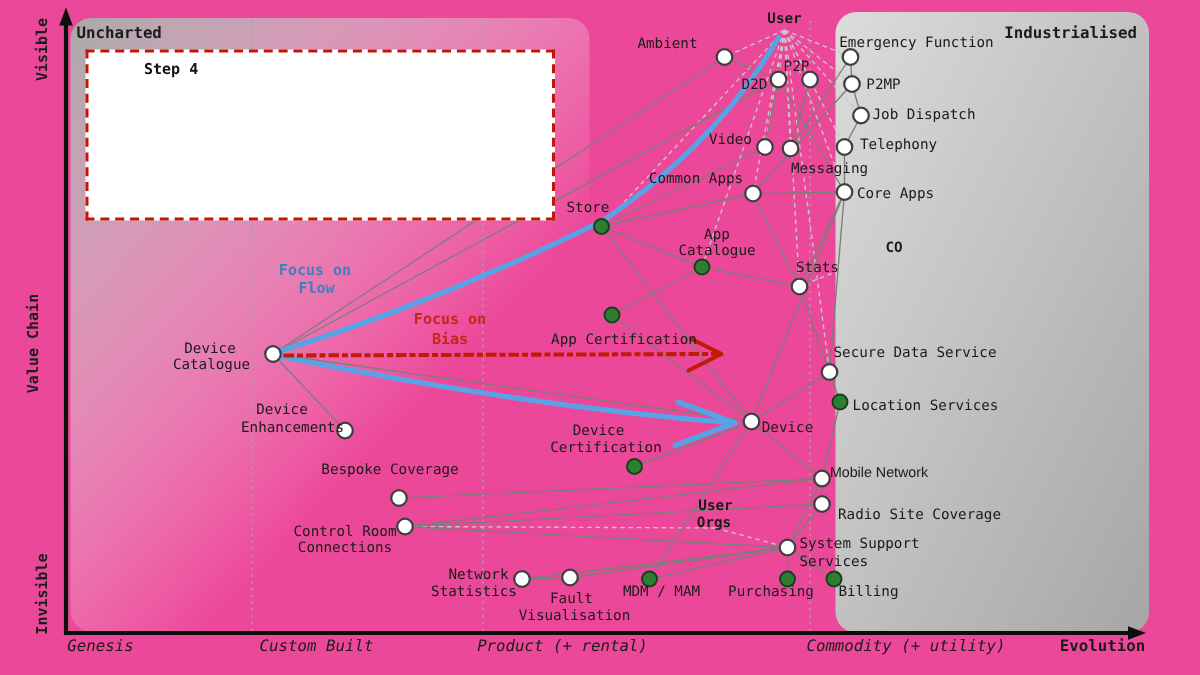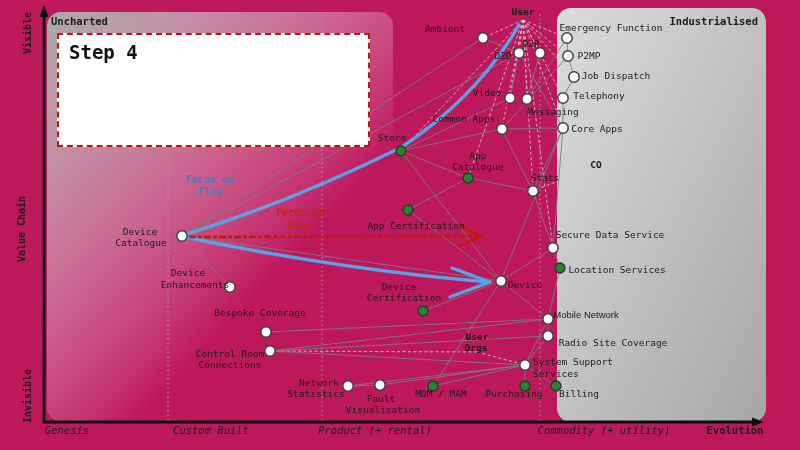--- a/index.html
+++ b/index.html
@@ -1,22 +1,22 @@
 <!DOCTYPE html>
 <html><head>
 <meta charset="utf-8">
 <style>
   html,body{margin:0;padding:0;background:#fff;}
-  .stage{position:relative;width:800px;height:450px;background:#be185d;overflow:hidden;
+  .stage{position:relative;width:800px;height:450px;background:#ec4899;overflow:hidden;
          font-family:"DejaVu Sans Mono",monospace;}
   svg{position:absolute;left:0;top:0;}
   .step-box{position:absolute;left:57px;top:33px;width:313px;height:114px;box-sizing:border-box;
             background:#fff;border:2px dashed #c41405;padding:6px 10px 4px 10px;z-index:5;}
-  .step-title{font-family:"DejaVu Sans Mono",monospace;font-size:19px;font-weight:bold;color:#111;
-              margin-bottom:2px;}
+  .step-title{font-family:"DejaVu Sans Mono",monospace;font-size:10px;font-weight:bold;color:#111;
+              margin-bottom:2px;margin-left:27px;}
   .step-body{font-family:"DejaVu Sans Mono",monospace;font-size:12.2px;line-height:14.4px;color:#111;
              white-space:pre;}
 </style>
 </head>
 <body>
 
 <div class="stage">
   <svg width="800" height="450" viewBox="0 0 800 450">
       <defs>
         <linearGradient id="gl" x1="0" y1="0" x2="0.85" y2="0.95">

